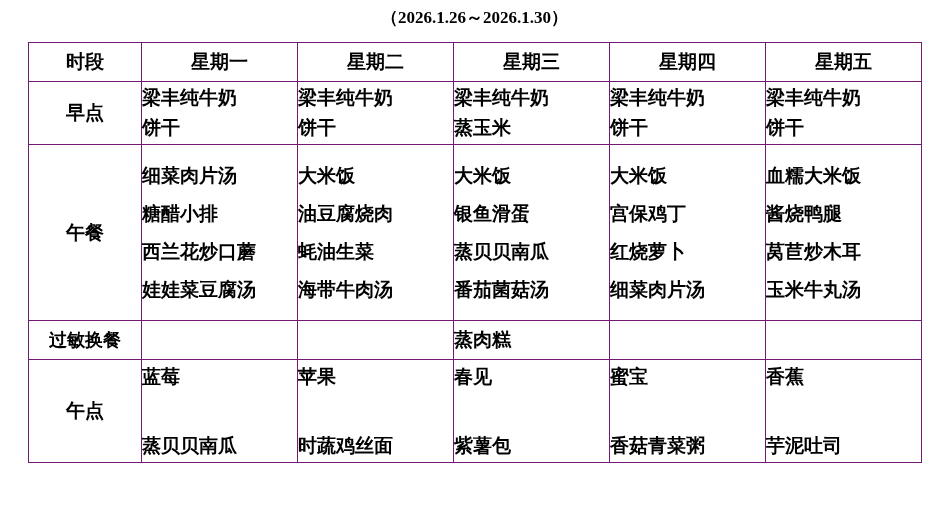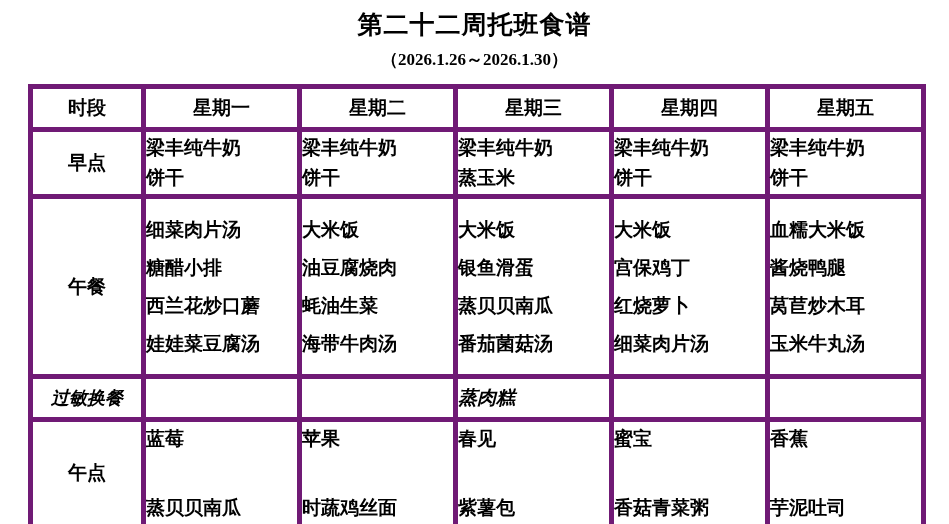--- a/index.html
+++ b/index.html
@@ -37,21 +37,21 @@
     line-height: 24px;
   }
   table.menu {
     margin-top: 12px;
     border-collapse: collapse;
     width: 893px;
     table-layout: fixed;
   }
   table.menu td,
   table.menu th {
-    border: 5px solid #701a75;
+    border: 1px solid #701a75;
     text-align: center;
     vertical-align: middle;
     font-size: 19px;
     font-weight: bold;
     padding: 0;
   }
   .col-time { width: 113px; }
   .col-day  { width: 156px; }
 
   tr.head td {
@@ -59,21 +59,20 @@
     font-size: 19px;
   }
   tr.breakfast td {
     height: 62px;
   }
   tr.lunch td {
     height: 175px;
   }
   tr.allergy td {
     height: 38px;
-    font-style: italic;
   }
   tr.snack td {
     height: 78px;
   }
   .lines {
     display: flex;
     flex-direction: column;
     justify-content: center;
     align-items: flex-start;
     line-height: 30px;
@@ -86,21 +85,20 @@
   tr.allergy .cell-label {
     font-size: 18px;
   }
   .empty { }
 </style>
 </head>
 <body>
 
 <div class="page">
 
-  <div class="title">第二十二周托班食谱</div>
   <div class="subtitle">（2026.1.26～2026.1.30）</div>
 
   <table class="menu">
     <colgroup>
       <col class="col-time">
       <col class="col-day">
       <col class="col-day">
       <col class="col-day">
       <col class="col-day">
       <col class="col-day">

